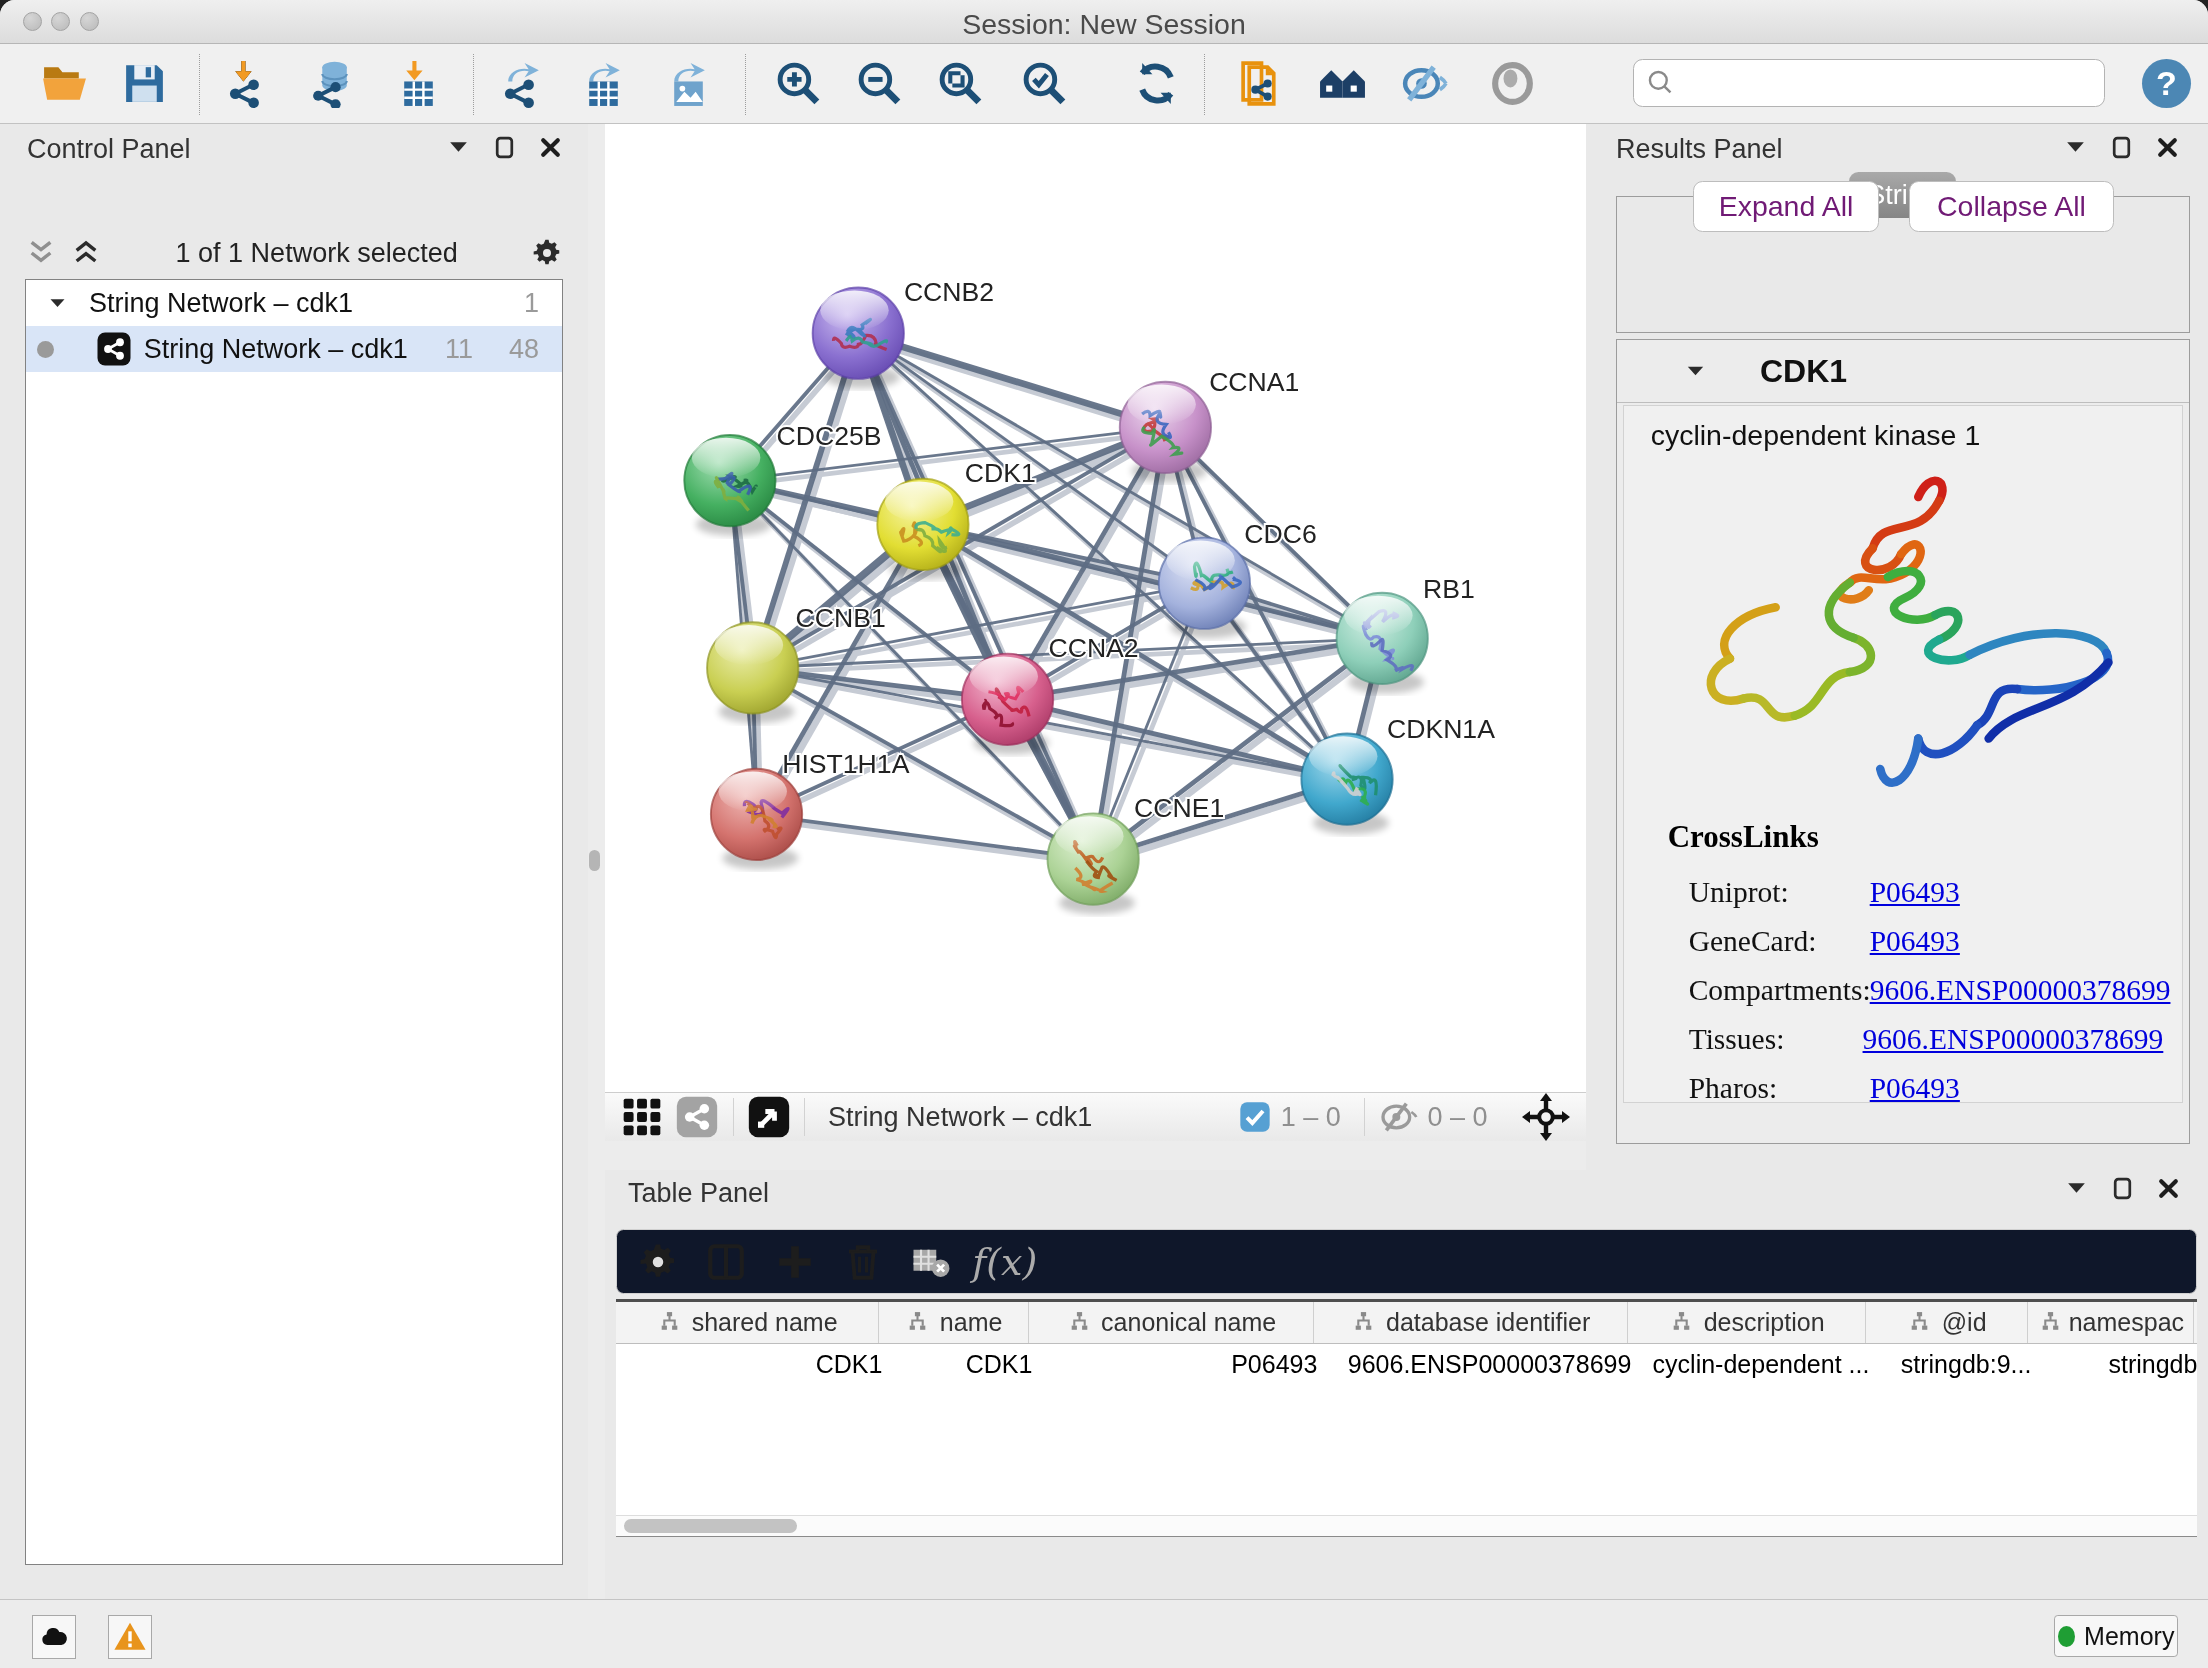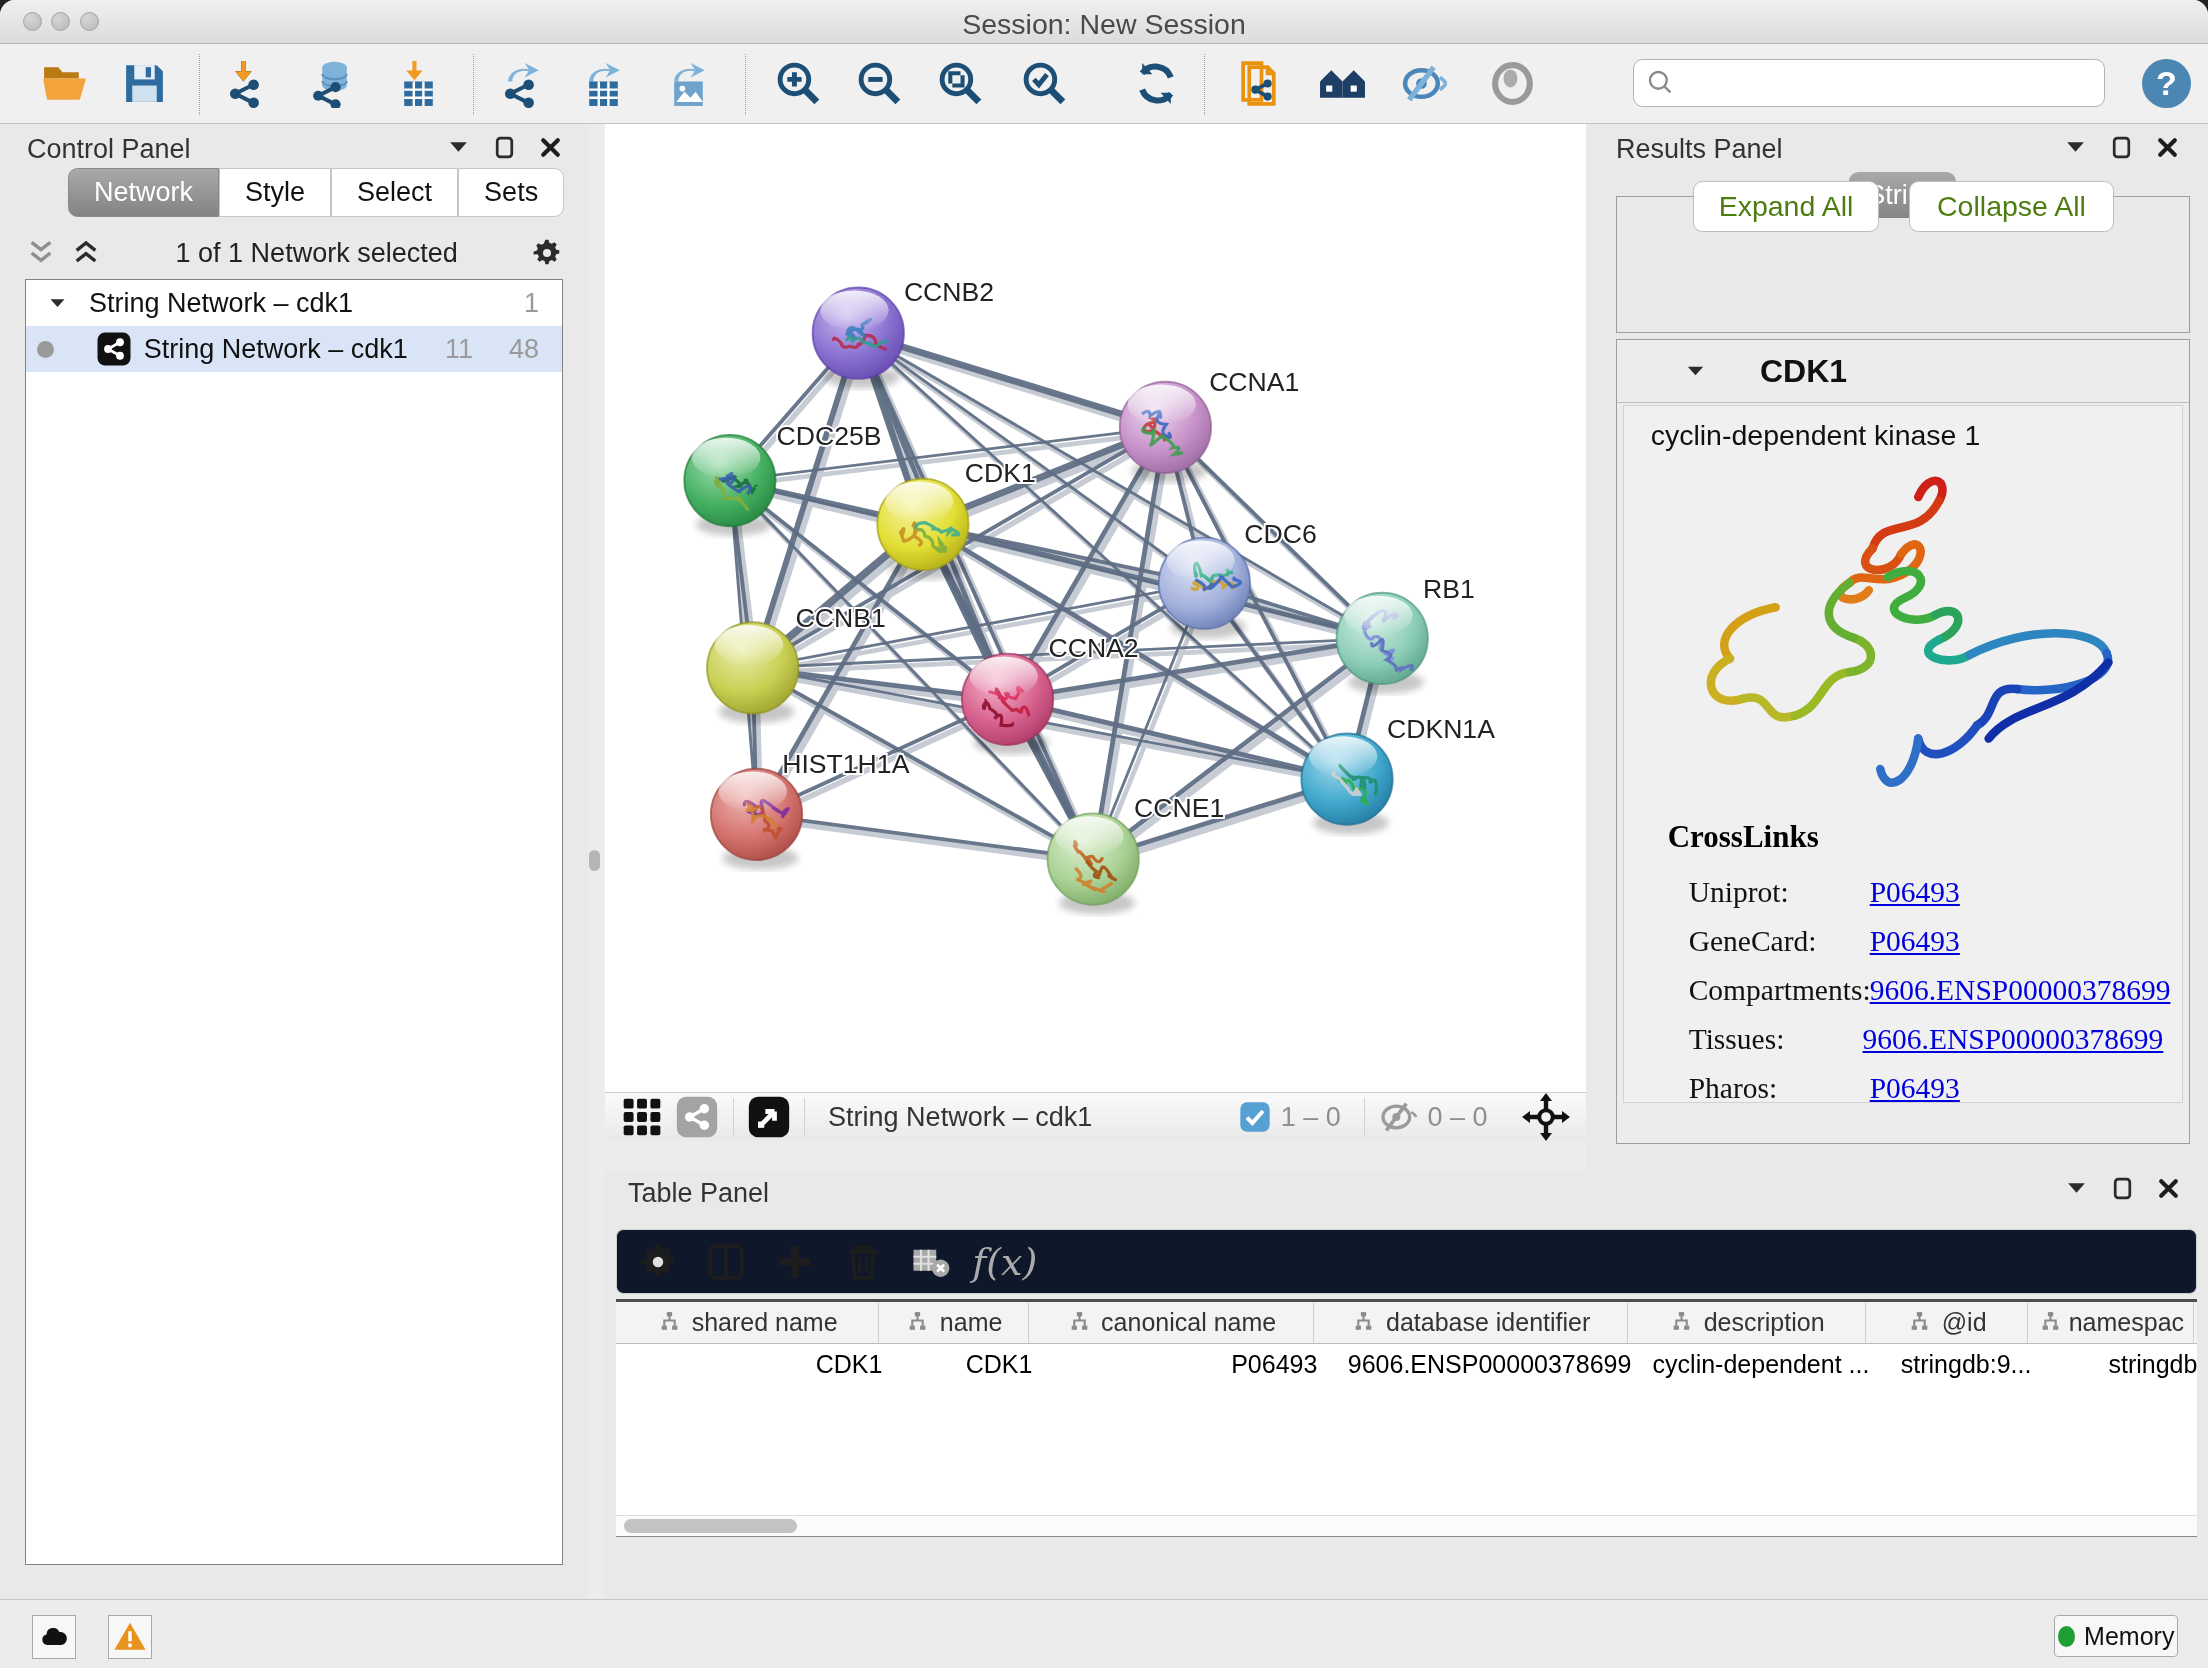--- a/index.html
+++ b/index.html
@@ -69,21 +69,21 @@
     paint-order:stroke;stroke:#ffffff;stroke-width:4px;}
   
   #results-panel{left:1586px;top:124px;width:622px;height:1046px;background:#e9e9e9;}
   #rp-header{position:absolute;left:30px;top:9.5px;}
   #string-tab{position:absolute;left:263px;top:48px;width:107px;height:46px;border-radius:9.5px;
     background:linear-gradient(#a9a9a9,#858585);color:#fff;font-size:27px;display:flex;
     align-items:center;justify-content:center;cursor:pointer;}
   #rp-box1{position:absolute;left:30px;top:72px;width:574px;height:137px;
     border:1.9px solid #9c9c9c;background:#e9e9e9;}
   .rp-btn{position:absolute;top:57px;height:51px;border:1.9px solid #bdbdbd;border-radius:9.5px;
-    background:#fff;font-size:28.5px;color:#4d7c0f;display:flex;align-items:center;
+    background:#fff;font-size:28.5px;color:#701a75;display:flex;align-items:center;
     justify-content:center;cursor:pointer;}
   #rp-box2{position:absolute;left:30px;top:215px;width:574px;height:805px;
     border:1.9px solid #9c9c9c;background:#ececec;}
   #cdk1-header{position:absolute;left:0;top:0;right:0;height:63px;border-bottom:1.9px solid #bdbdbd;
     display:flex;align-items:center;cursor:pointer;}
   #cdk1-header .tri{margin-left:67px;}
   #cdk1-title{font-size:32px;font-weight:bold;color:#111;margin-left:53px;}
   #cdk1-body{position:absolute;left:5.7px;right:5.7px;top:65px;bottom:40px;background:#f0f0f0;
     border:1px solid #d2d2d2;overflow:hidden;}
   #prot-desc{position:absolute;left:27px;top:13.3px;font-size:28.5px;color:#111;}
@@ -310,26 +310,20 @@
       <svg class="hdr-ic" width="25" height="25" viewBox="0 0 24 24">
           <path d="M4 7l8 9 8-9z" fill="#2b2b2b"></path>
         </svg>
       <svg class="hdr-ic" width="25" height="25" viewBox="0 0 24 24">
           <rect x="5" y="3" width="14" height="18" rx="3" fill="none" stroke="#2b2b2b" stroke-width="2.6"></rect>
         </svg>
       <svg class="hdr-ic" width="25" height="25" viewBox="0 0 24 24">
           <path d="M5 5l14 14M19 5L5 19" stroke="#1d1d1d" stroke-width="4" stroke-linecap="round"></path>
         </svg>
     </div>
-    <div id="cp-tabs">
-      <div class="seg-tab first active">Network</div>
-      <div class="seg-tab">Style</div>
-      <div class="seg-tab">Select</div>
-      <div class="seg-tab last">Sets</div>
-    </div>
     <div id="cp-statusrow">
       <svg width="32" height="32" viewBox="0 0 24 24">
           <path d="M5 4l7 5.5L19 4M5 12l7 5.5L19 12" fill="none" stroke="#8f8f8f" stroke-width="2.6"></path>
         </svg>
       <svg width="32" height="32" viewBox="0 0 24 24" style="margin-left:13.3px">
           <path d="M5 10l7-5.5L19 10M5 18l7-5.5L19 18" fill="none" stroke="#2b2b2b" stroke-width="2.6"></path>
         </svg>
       <div id="cp-status">1 of 1 Network selected</div>
       <svg width="32" height="32" viewBox="0 0 24 24">
           <path d="M10.8 2h2.4l.5 2.3 1.9.8 2-1.2 1.7 1.7-1.2 2 .8 1.9 2.3.5v2.4l-2.3.5-.8 1.9 1.2 2-1.7 1.7-2-1.2-1.9.8-.5 2.3h-2.4l-.5-2.3-1.9-.8-2 1.2-1.7-1.7 1.2-2-.8-1.9L2 13.2v-2.4l2.3-.5.8-1.9-1.2-2 1.7-1.7 2 1.2 1.9-.8z" fill="#2b2b2b"></path>

